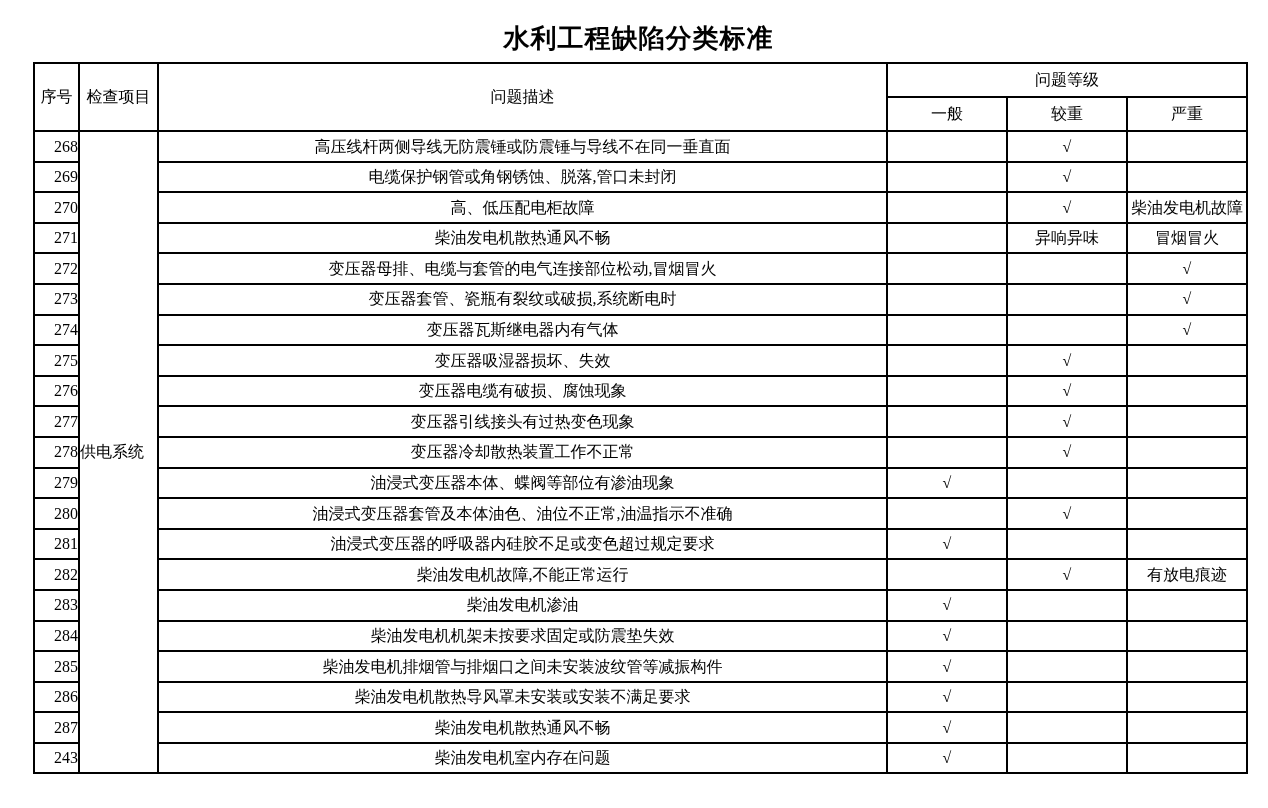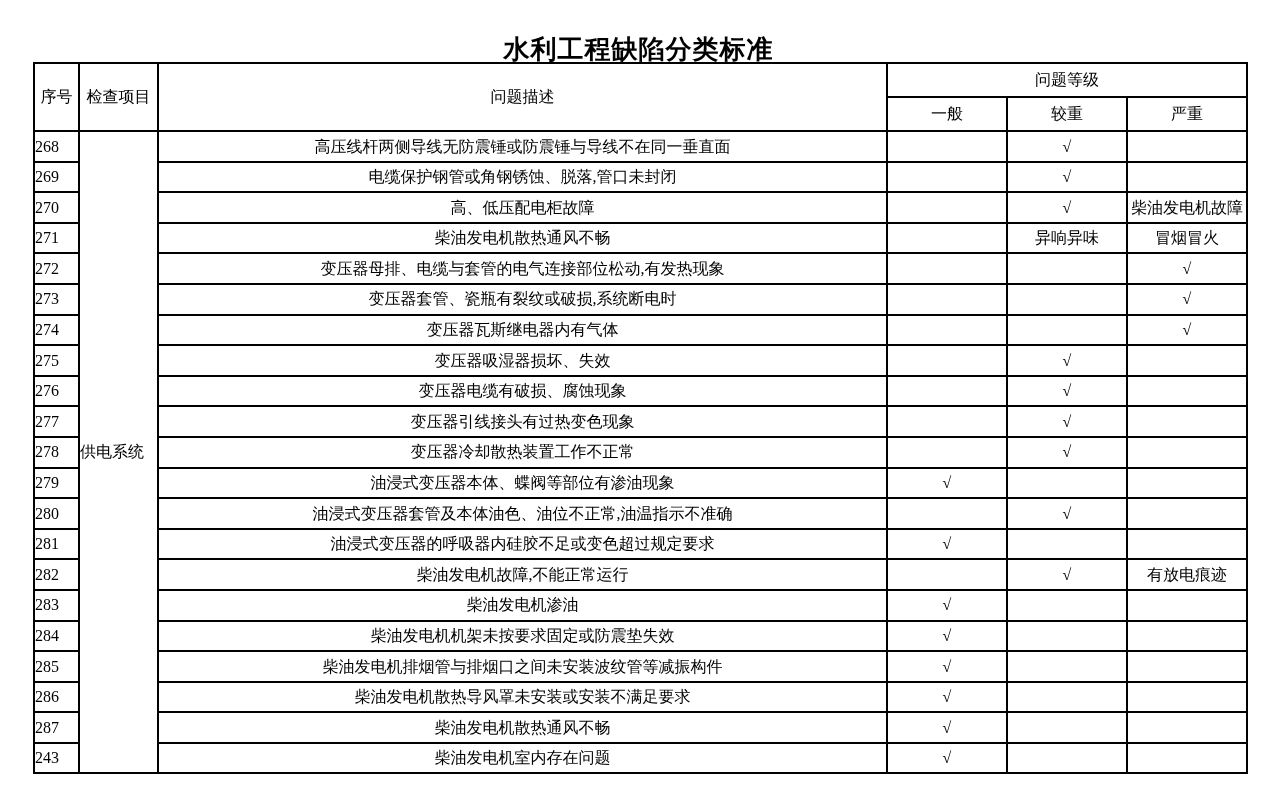--- a/index.html
+++ b/index.html
@@ -9,21 +9,21 @@
   }
   body {
     position: relative;
     width: 1268px;
     height: 808px;
     font-family: "Liberation Serif", "DejaVu Serif", serif;
     color: #000;
   }
   .page-title {
     position: absolute;
-    top: 36px;
+    top: 25px;
     left: 33px;
     width: 1211px;
     text-align: center;
     font-family: "Liberation Sans", "DejaVu Sans", sans-serif;
     font-weight: bold;
     font-size: 26px;
     letter-spacing: 1px;
     line-height: 1;
   }
   table.defect-table {
@@ -44,21 +44,21 @@
     white-space: nowrap;
     padding: 0;
   }
   .defect-table thead th {
     height: 32px;
     text-align: center;
   }
   .defect-table tbody td {
     height: 28.6px;
   }
-  .c-no    { text-align: left; }
+  .c-no    { text-align: right; }
   .c-item  { text-align: left; }
   .c-desc  { text-align: center; padding: 0 4px; }
   .c-level { text-align: center; font-size: 15px; }
 </style>
 </head>
 <body>
 
 <div class="page-title">水利工程缺陷分类标准</div>
 
 <table class="defect-table">
@@ -108,21 +108,21 @@
       </tr>
       <tr>
         <td class="c-no">271</td>
         <td class="c-desc">柴油发电机散热通风不畅</td>
         <td class="c-level"></td>
         <td class="c-level">异响异味</td>
         <td class="c-level">冒烟冒火</td>
       </tr>
       <tr>
         <td class="c-no">272</td>
-        <td class="c-desc">变压器母排、电缆与套管的电气连接部位松动,有发热现象</td>
+        <td class="c-desc">变压器母排、电缆与套管的电气连接部位松动,冒烟冒火</td>
         <td class="c-level"></td>
         <td class="c-level"></td>
         <td class="c-level">√</td>
       </tr>
       <tr>
         <td class="c-no">273</td>
         <td class="c-desc">变压器套管、瓷瓶有裂纹或破损,系统断电时</td>
         <td class="c-level"></td>
         <td class="c-level"></td>
         <td class="c-level">√</td>

